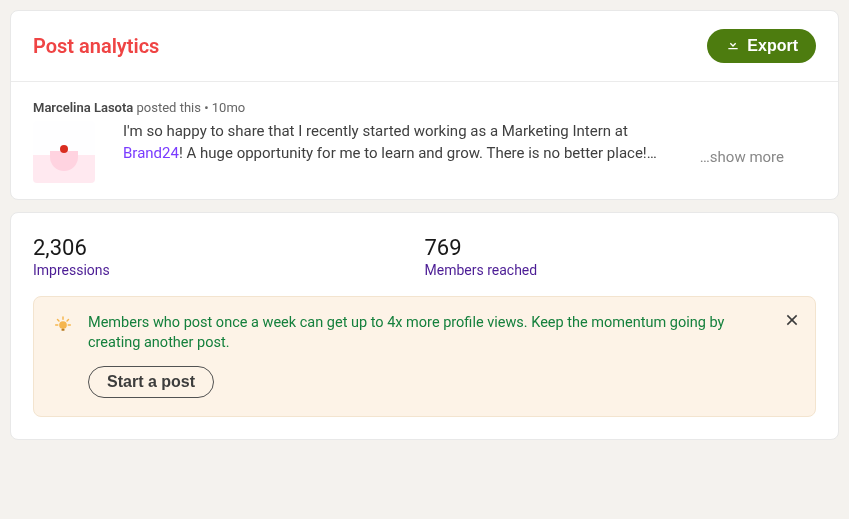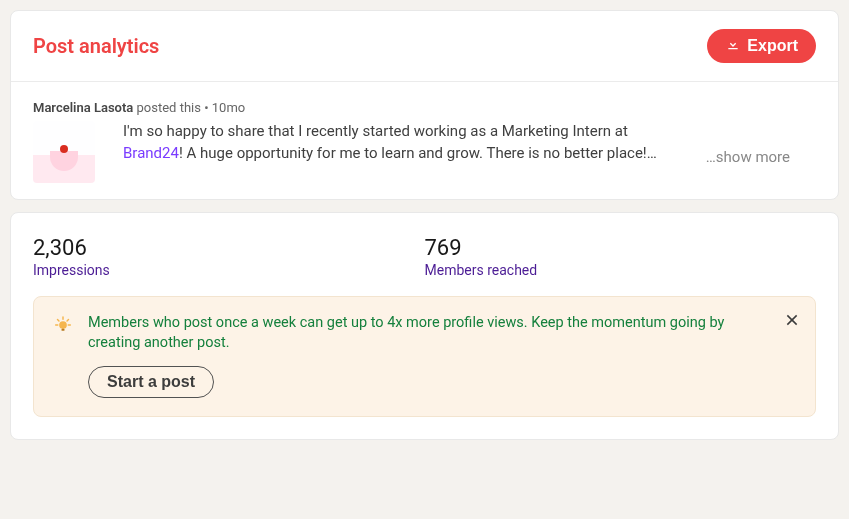--- a/index.html
+++ b/index.html
@@ -27,39 +27,39 @@
       align-items: center;
       padding: 18px 22px 18px 22px;
       border-bottom: 1px solid #ebebeb;
     }
     .page-title {
       font-size: 20px;
       font-weight: 600;
       color: #ef4444;
     }
     .export-btn {
-      background: #ef4444;
+      background: #4d7c0f;
       color: #ffffff;
       border: none;
       border-radius: 18px;
       padding: 7px 18px;
       font-size: 16px;
       font-weight: 600;
       display: flex;
       align-items: center;
       gap: 6px;
       cursor: pointer;
     }
     .export-btn svg {
       width: 16px;
       height: 16px;
       fill: #ffffff;
     }
     .post-section {
-      padding: 18px 22px 16px 22px;
+      padding: 18px 28px 16px 22px;
     }
     .post-meta {
       font-size: 13px;
       color: #666666;
       margin-bottom: 6px;
     }
     .post-author {
       font-weight: 600;
       color: #474747;
     }

